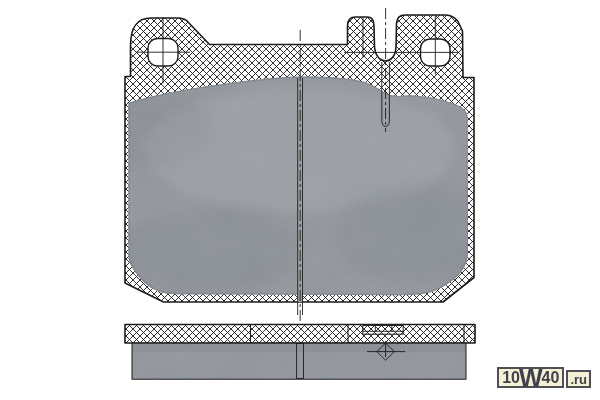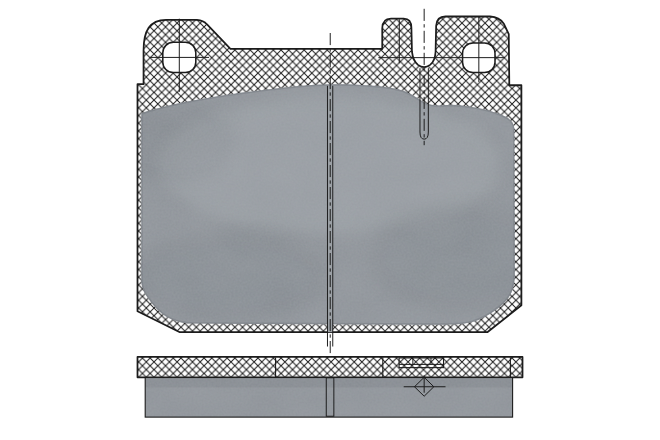--- a/index.html
+++ b/index.html
@@ -182,13 +182,21 @@
         <rect x="132" y="343.2" width="334" height="36" class="thin" stroke-width="1.2"></rect>
         <rect x="296.6" y="343.4" width="6.9" height="35" fill="#ffffff" class="hair"></rect>
         <g>
           <path class="hair" d="M 367 351.6 L 405 351.6 M 385.6 341 L 385.6 357"></path>
           <path class="hair" d="M 385.6 343 L 394.4 351.6 L 385.6 360.2 L 376.8 351.6 Z"></path>
         </g>
       </g>
     </g>
   </svg>
 
+  <div class="watermark">
+    <span class="wm-main">
+        <span>10</span>
+        <span class="wm-w">W</span>
+        <span>40</span>
+      </span>
+    <span class="wm-ru">.ru</span>
+  </div>
 </div>
 
 </body></html>

